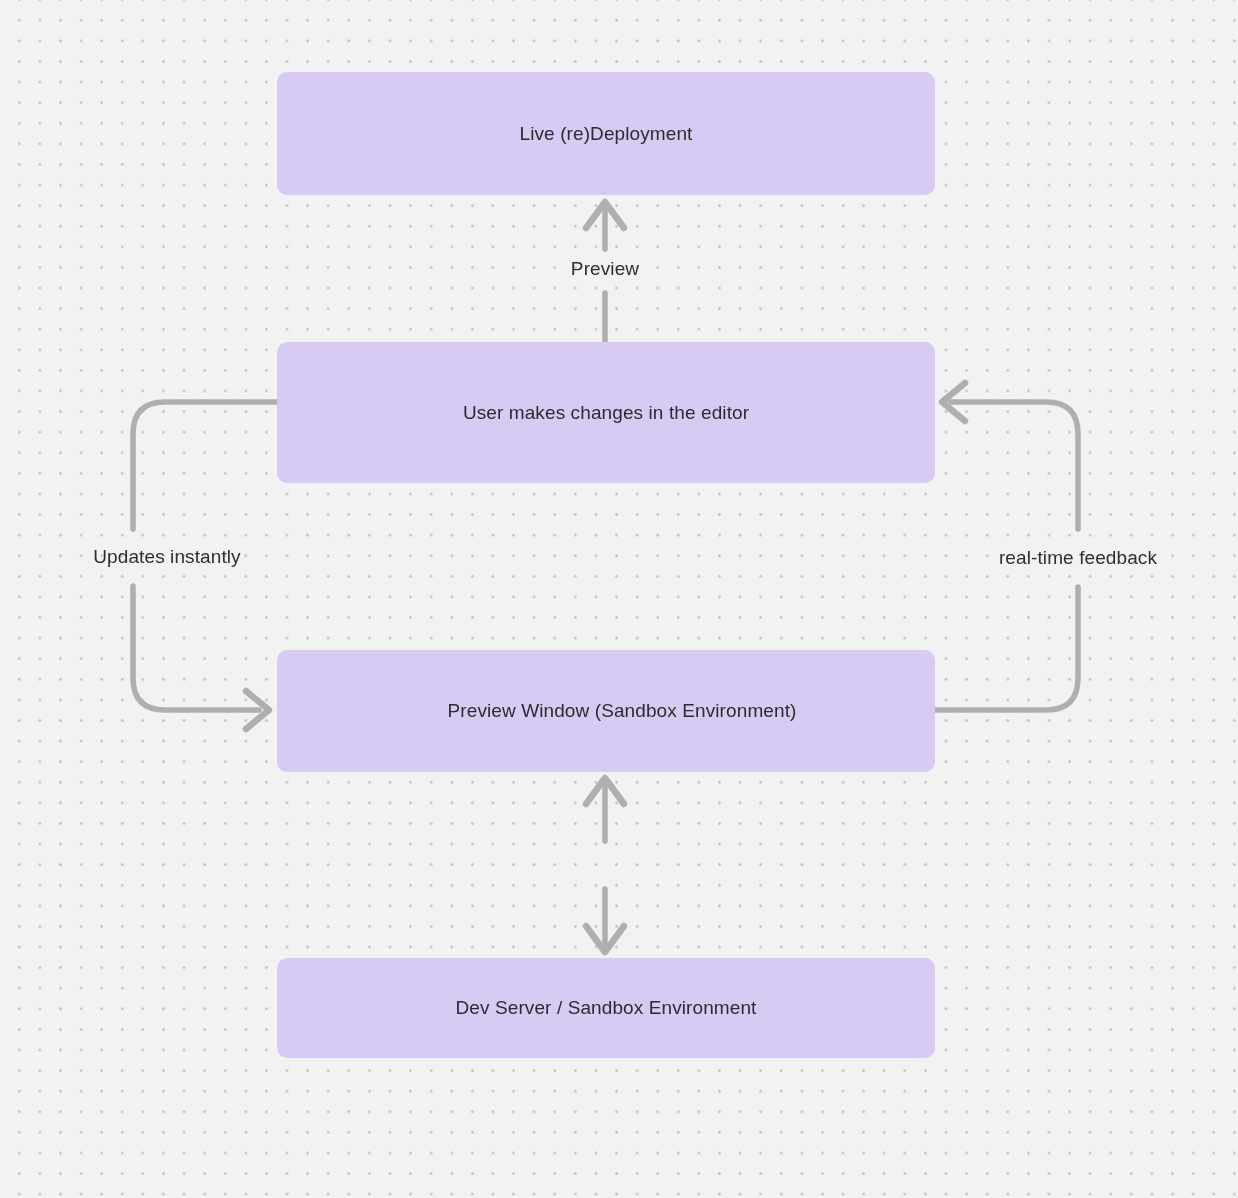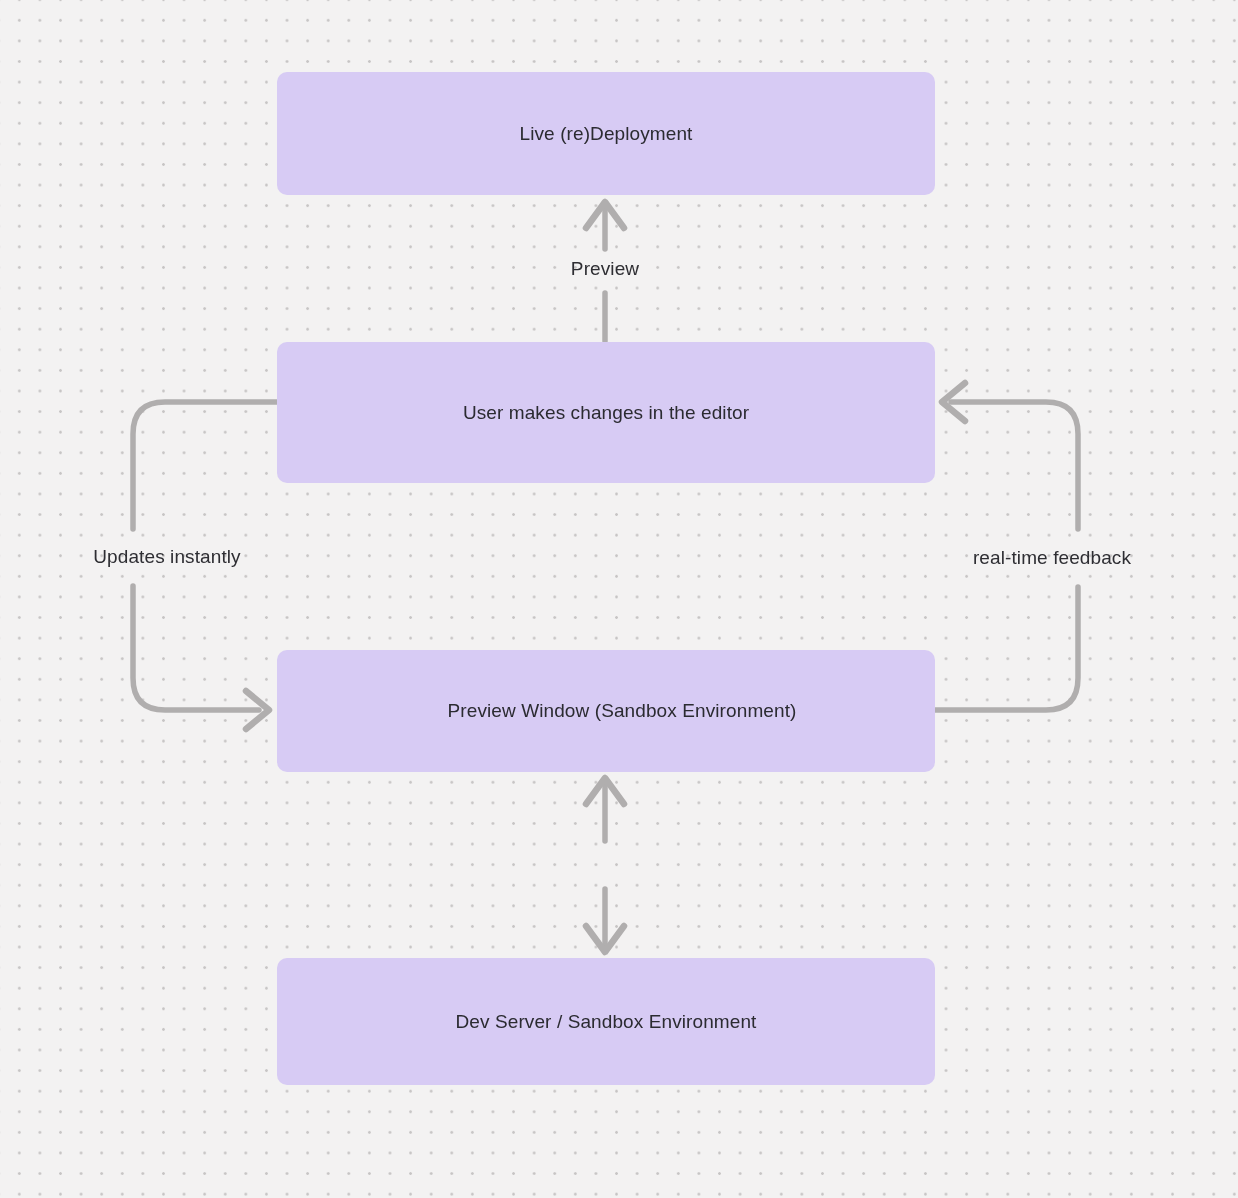--- a/index.html
+++ b/index.html
@@ -53,32 +53,32 @@
     border-radius:10px;
     color:var(--node-text);
     font-size:19px;
     letter-spacing:0.1px;
     text-align:center;
     cursor:default;
   }
   .n1{top:72px;height:123px;}
   .n2{top:342px;height:141px;}
   .n3{top:650px;height:122px;padding-left:32px;}
-  .n4{top:958px;height:127px;}
+  .n4{top:958px;height:100px;}
   .edge-label{
     position:absolute;
     transform:translate(-50%,-50%);
     white-space:nowrap;
     font-size:19px;
     color:var(--label-text);
     letter-spacing:0.1px;
   }
   .lbl-publish{left:605px;top:269px;}
   .lbl-updates{left:143px;top:557px;margin-left:24px;}
-  .lbl-feedback{left:1052px;top:558px;}
+  .lbl-feedback{left:1078px;top:558px;}
   .lbl-spun{left:606px;top:866px;}
 </style>
 </head>
 <body>
 
 <div class="canvas">
 
   <svg class="edges" viewBox="0 0 1238 1198" xmlns="http://www.w3.org/2000/svg">
 
     <g>

